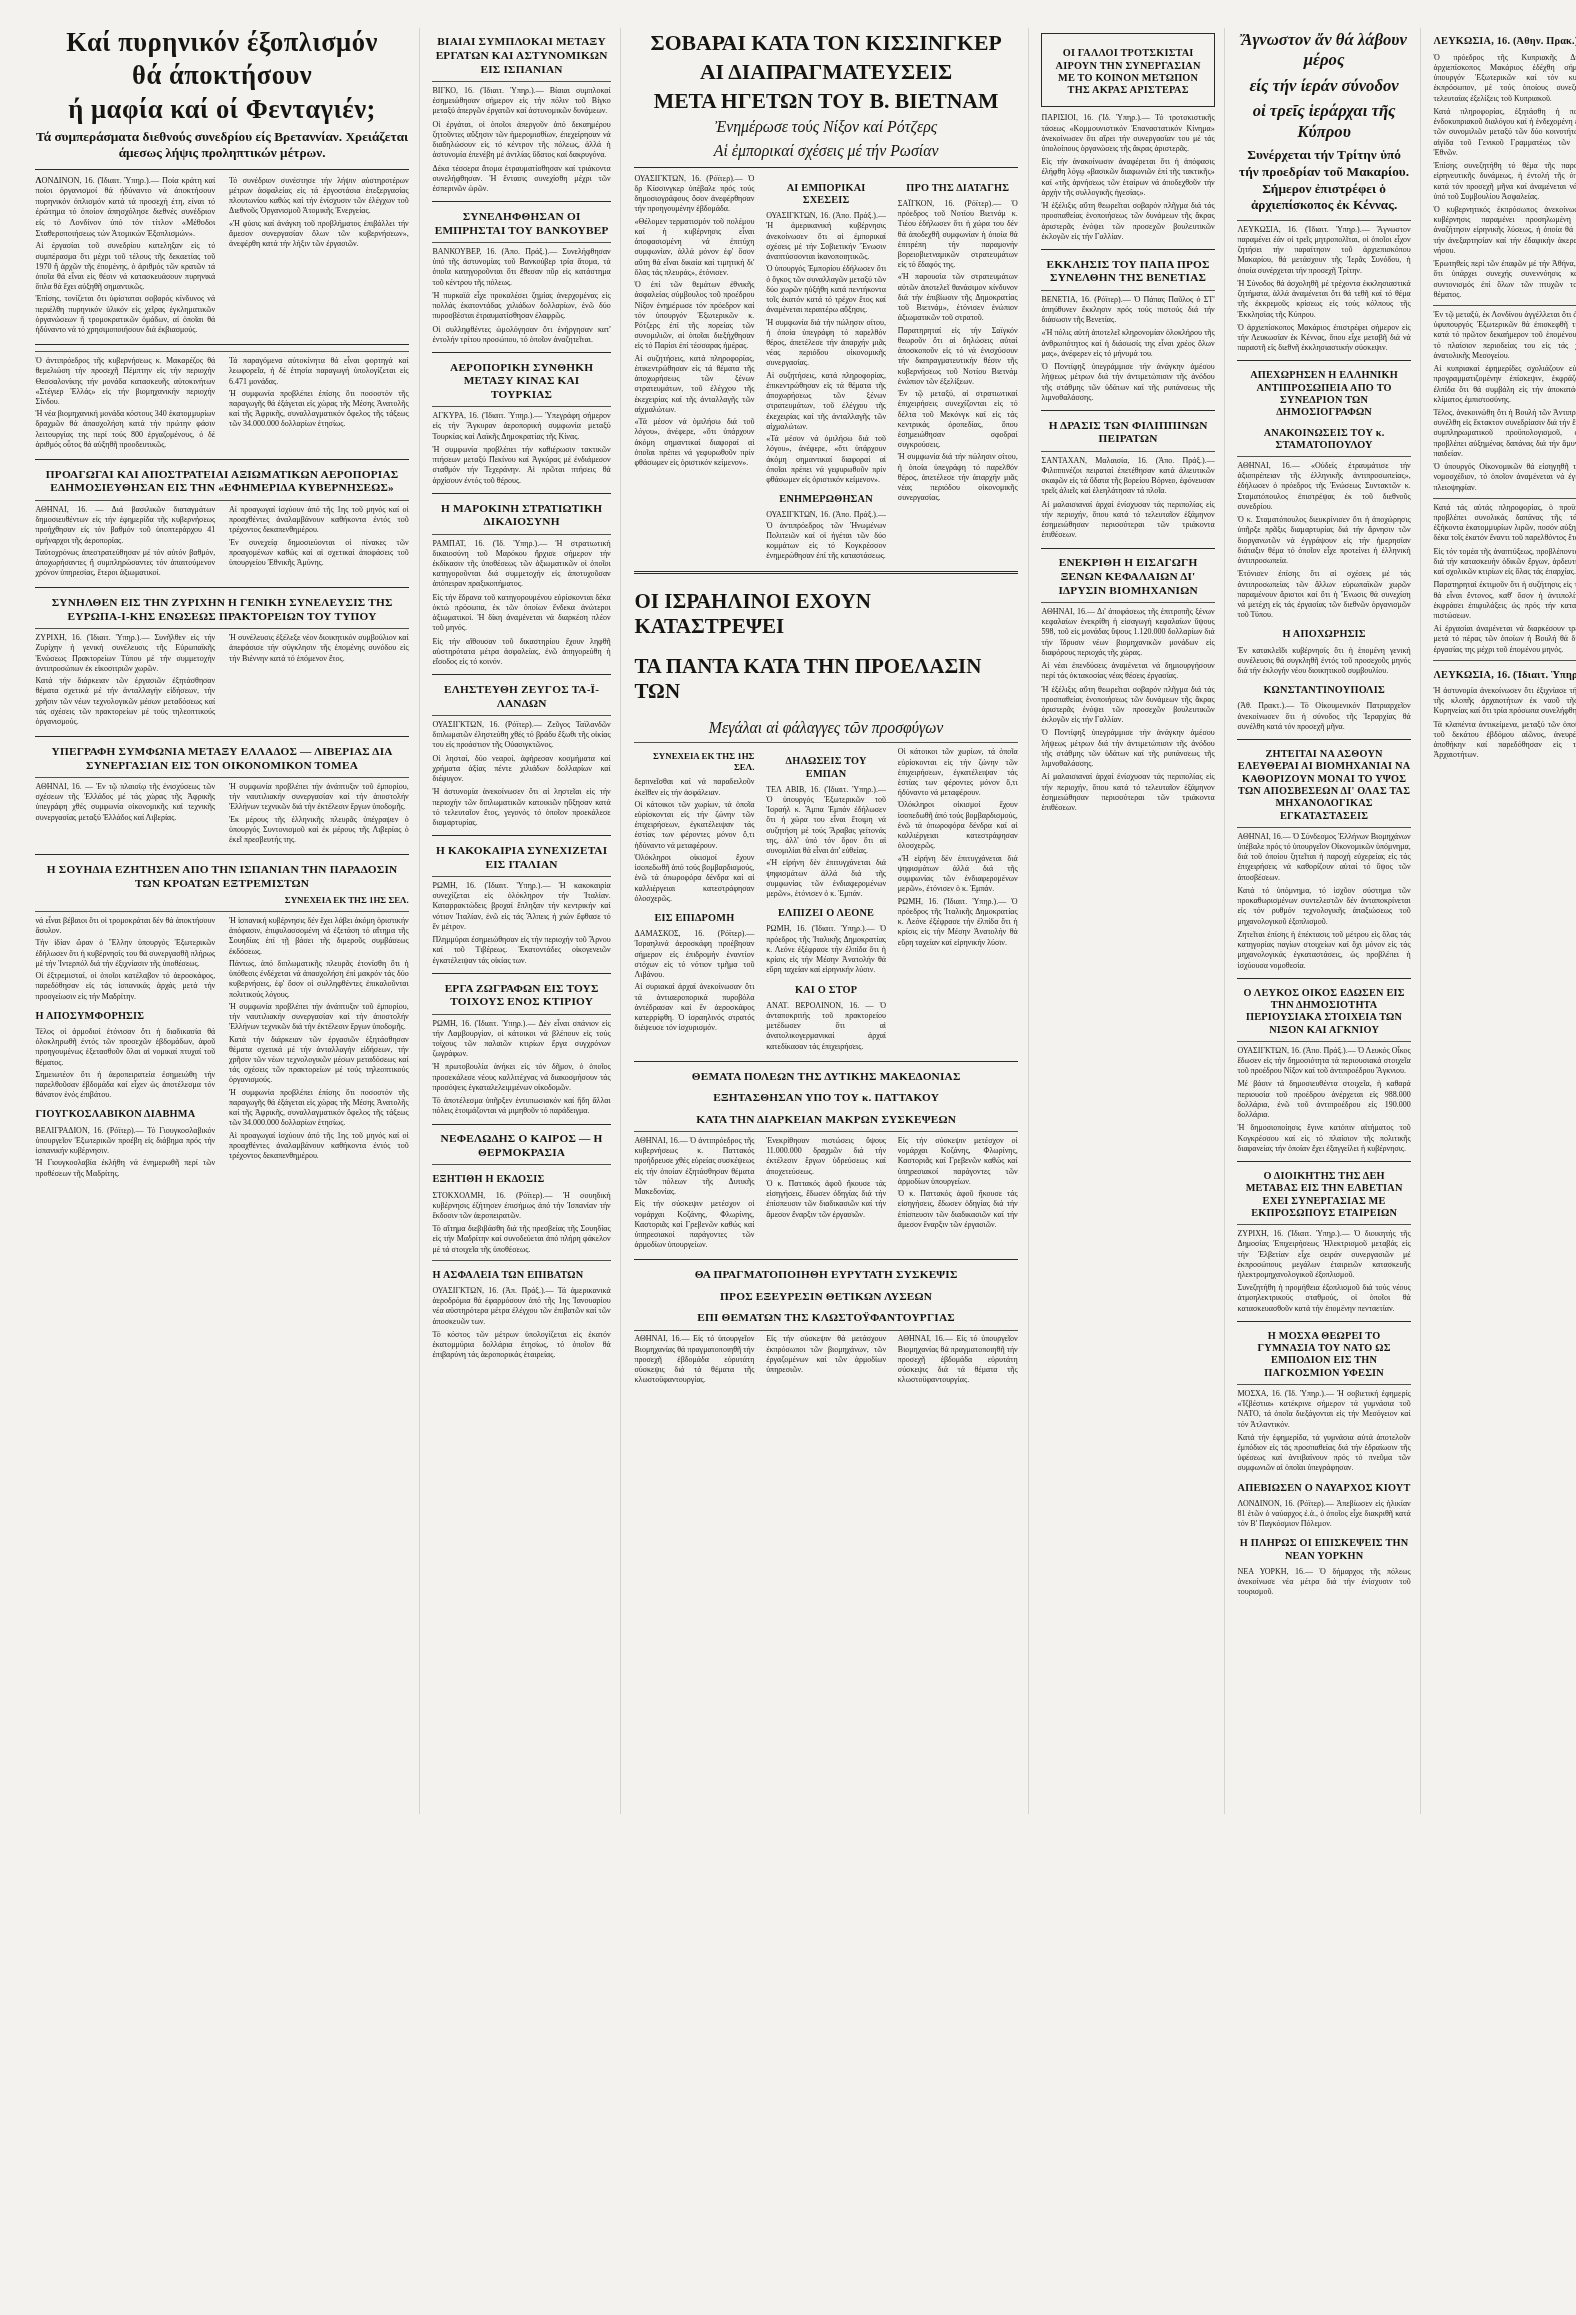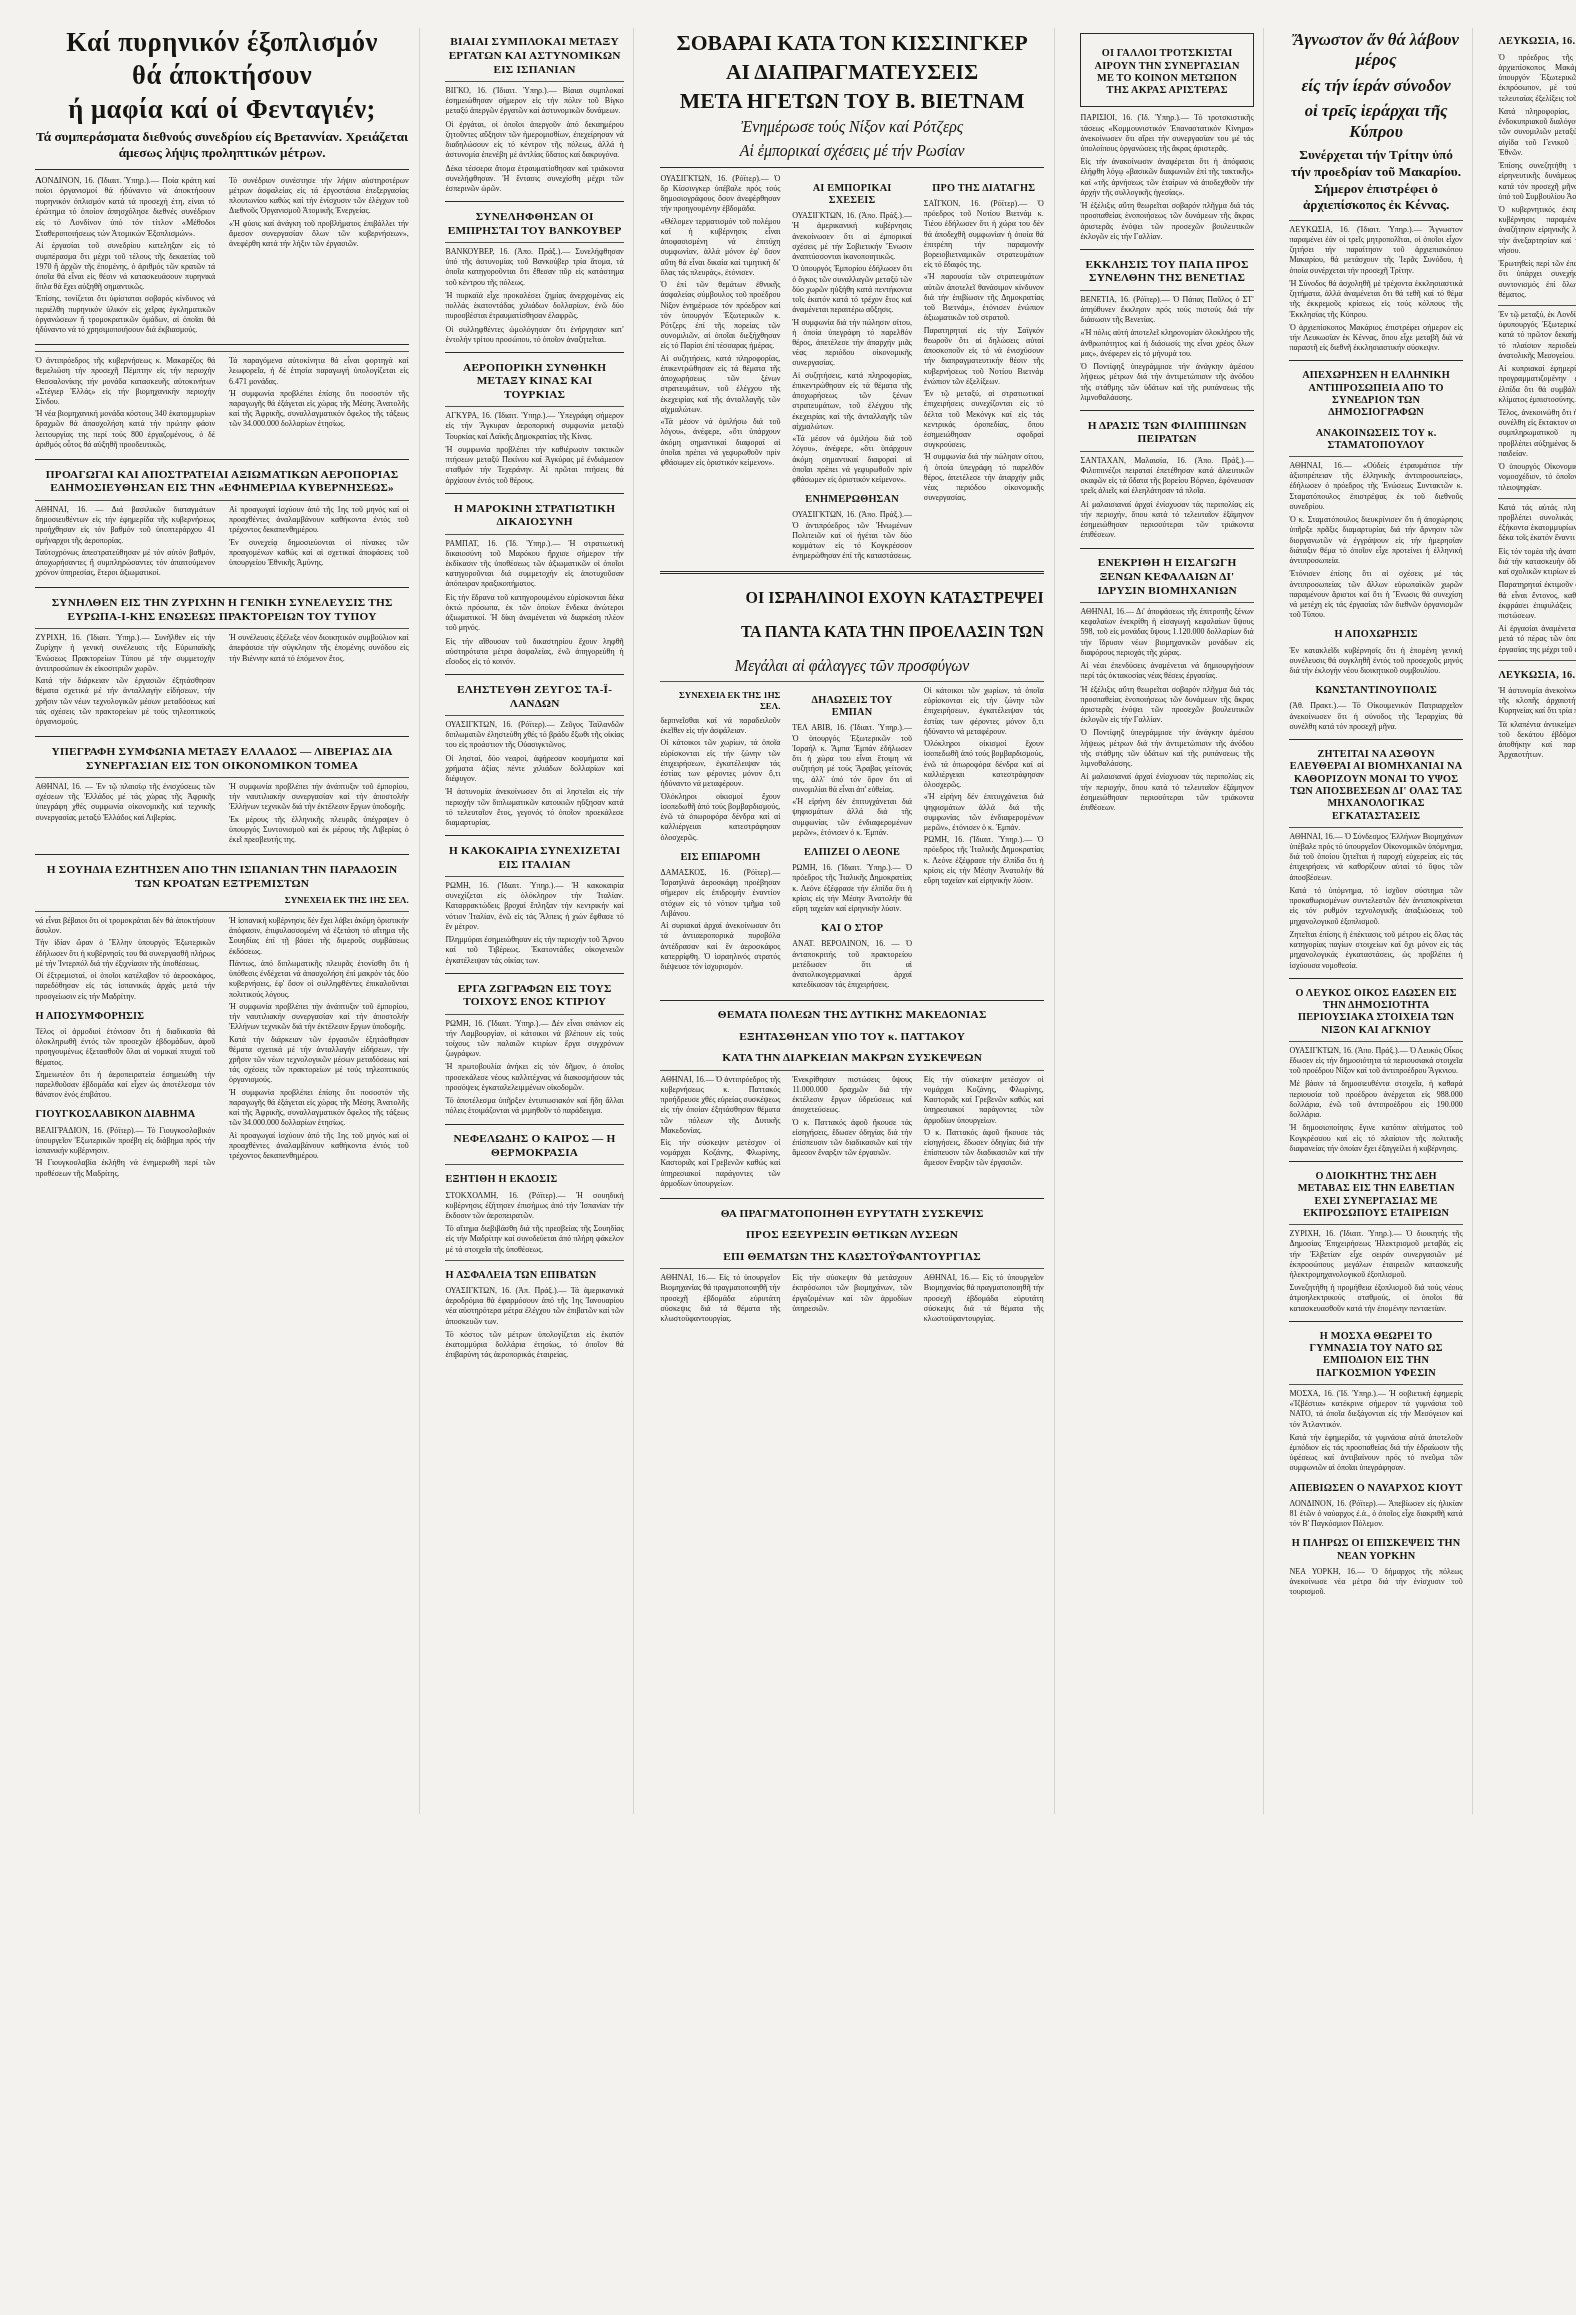--- a/index.html
+++ b/index.html
@@ -10,21 +10,21 @@
     overflow:hidden;
   }
   .page{
     position:relative;width:1576px;height:2316px;
     background:#f4f2ee;
     padding:0;box-sizing:border-box;
   }
   .grid{
     display:grid;
     grid-template-columns:394px 197px 404px 192px 192px 197px;
-    column-gap:17px;
+    column-gap:4px;
     padding:27.6px 17.7px 9.9px 25.6px;
     box-sizing:border-box;
     height:1824px;
   }
   .col{padding:0 8.9px;box-sizing:border-box;border-right:1px solid rgba(0,0,0,0.12);}
   .col.last{border-right:none;}
   .col.wide{padding:0 9.9px;}
 
   
   .two{display:grid;grid-template-columns:1fr 1fr;column-gap:13.8px;}
@@ -57,21 +57,21 @@
     text-justify:inter-word;
     hyphens:auto;
     -webkit-hyphens:auto;
   }
   p.lead{font-size:8.3px;}
   p.first::first-letter{font-weight:700;}
   .cap{font-size:8.9px;line-height:1.25;text-align:right;font-weight:700;margin:3.9px 0;}
   .banner{
     font-size:21.7px;font-weight:700;text-align:center;line-height:1.15;margin:3.9px 0;
   }
-  .banner2{font-size:16px;font-weight:700;text-align:right;line-height:1.18;margin:15px 0;}
+  .banner2{font-size:21px;font-weight:700;text-align:left;line-height:1.18;margin:15px 0;}
   .italic-sub{font-style:italic;font-size:15.8px;text-align:center;margin:3.9px 0 5.9px;}
   .boxed{border:1px solid #2a2a28;padding:4.9px 5.9px;margin:5.9px 0;}
   .tight p{margin-bottom:2px;}
 </style>
 </head>
 <body>
 
 <div class="page">
   <div class="grid">
 

